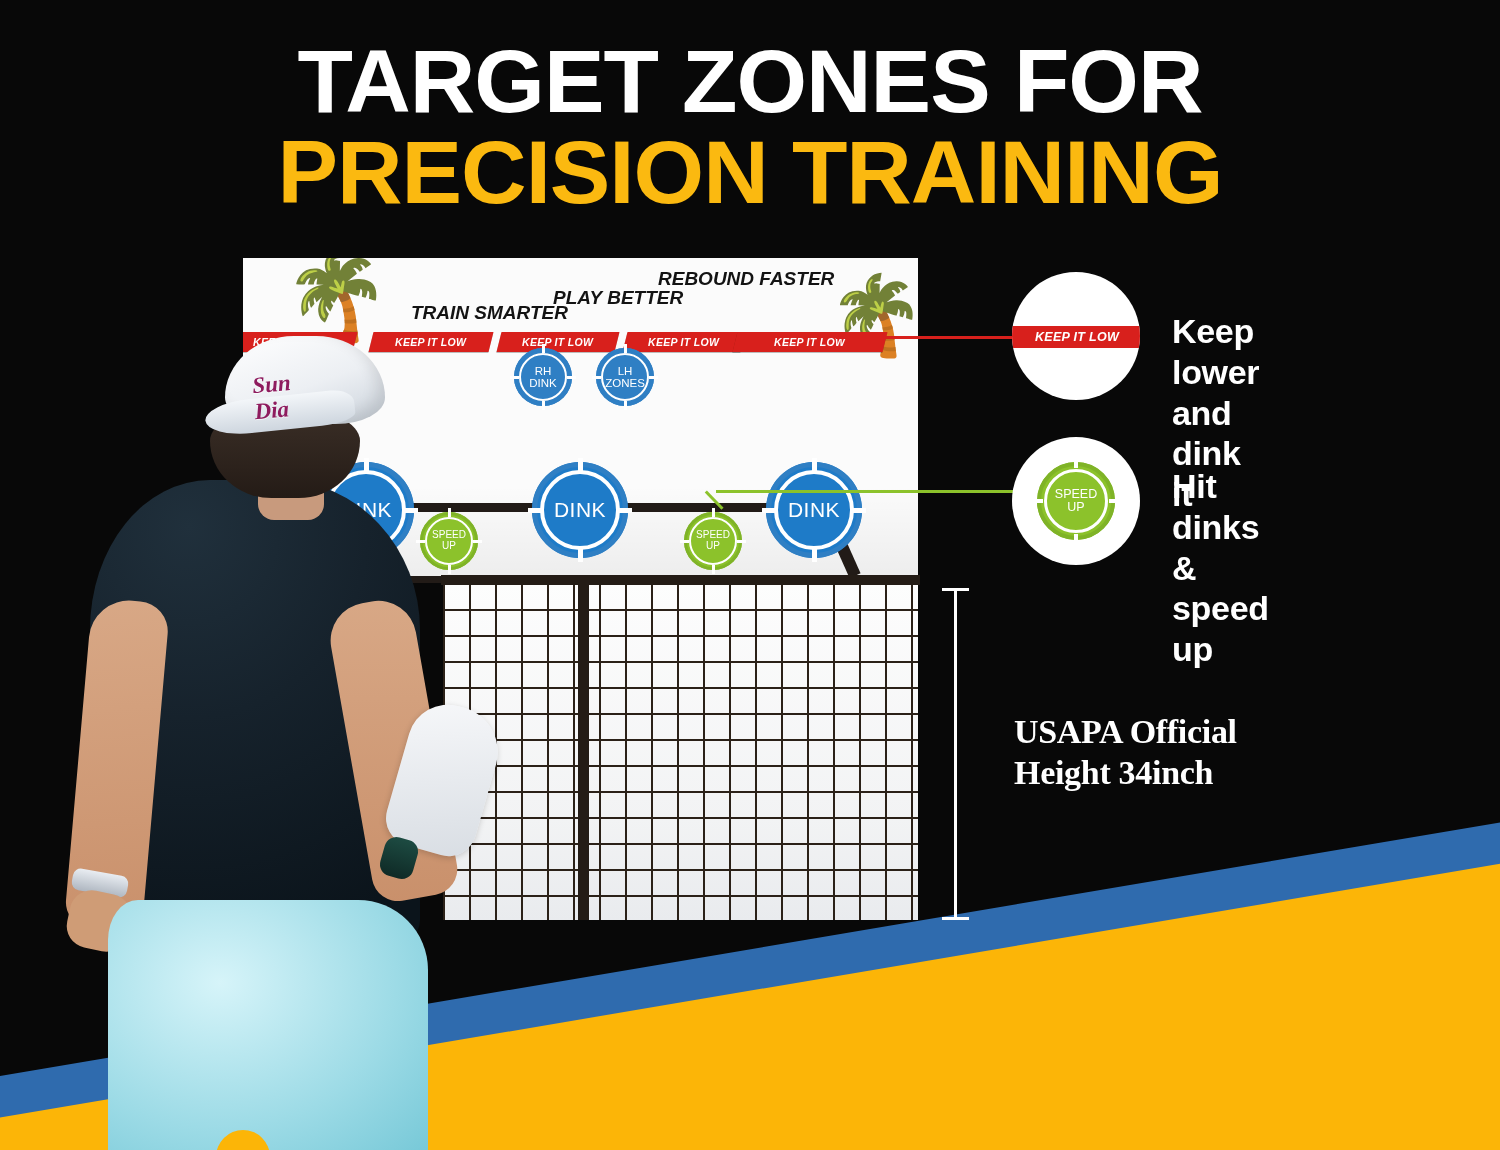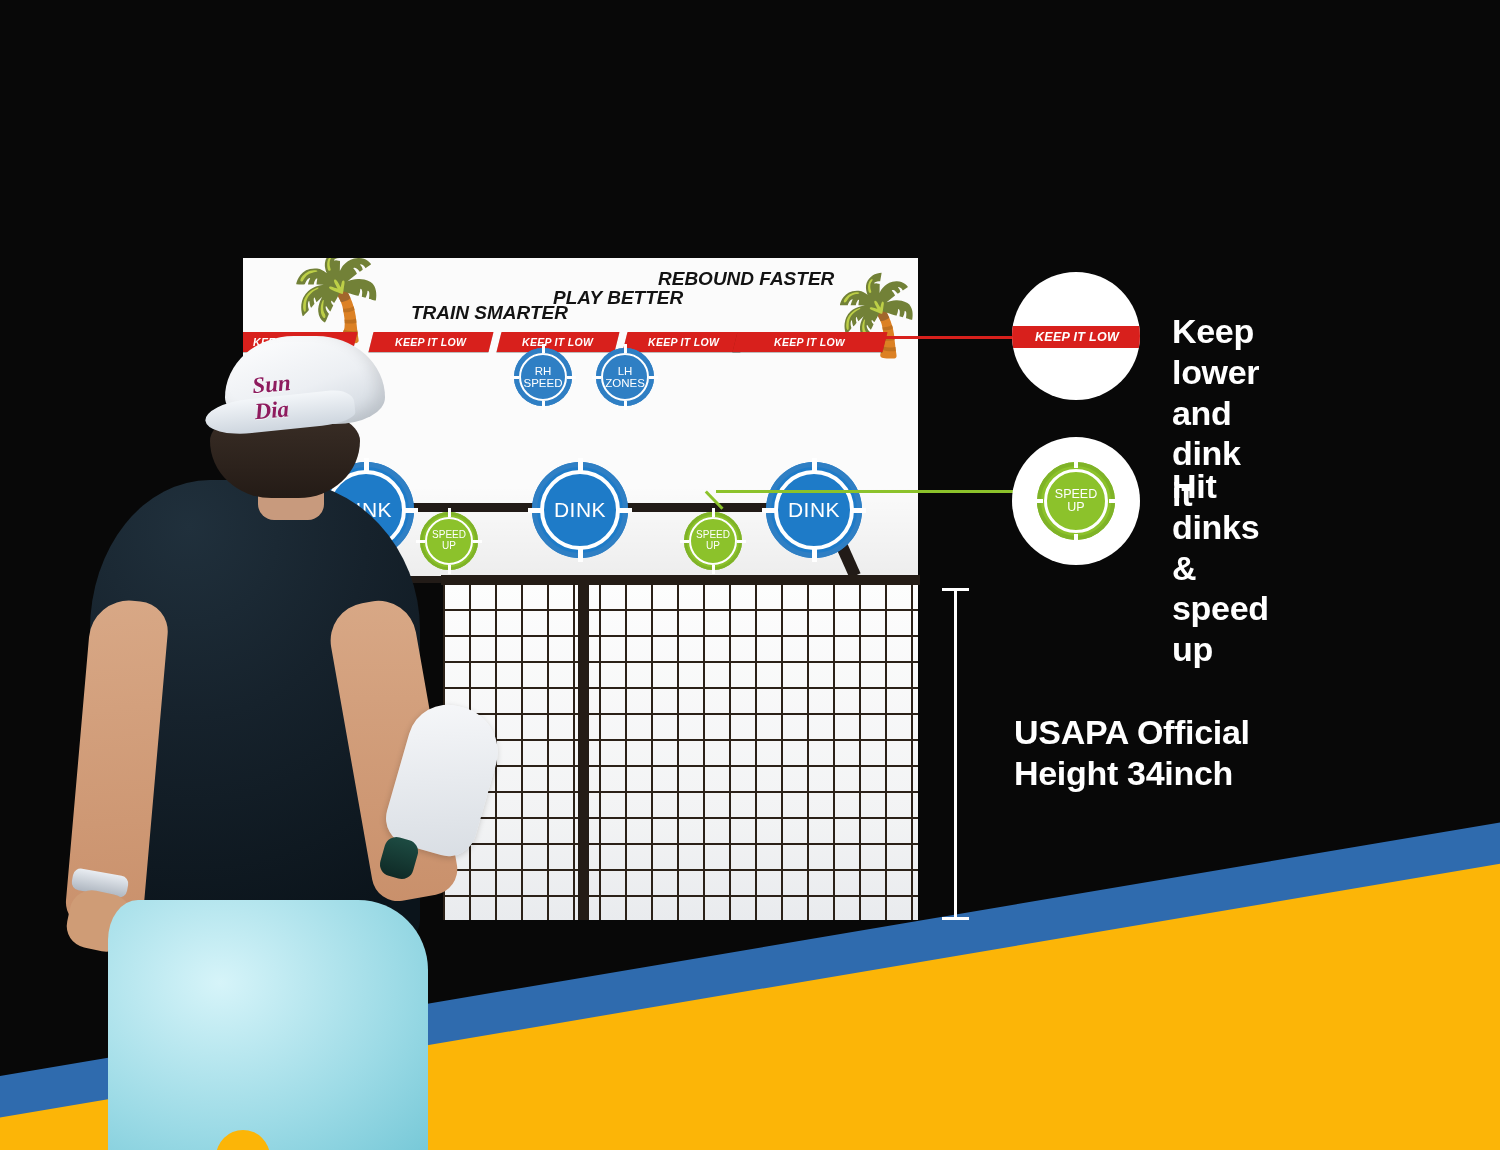--- a/index.html
+++ b/index.html
@@ -260,21 +260,21 @@
     position:absolute;left:954px;top:588px;width:3px;height:332px;
     background:#ffffff; z-index:30;
   }
   .dim-cap{
     position:absolute;width:27px;height:3px;background:#ffffff;z-index:30;left:942px;
   }
   .dim-cap.top{ top:588px; }
   .dim-cap.bot{ top:917px; }
   .height-note{
     position:absolute;left:1014px;top:712px;
-    font-family:Liberation Sans, sans-serif;
+    font-family:Liberation Serif, serif;
     font-weight:bold;font-size:34px;line-height:1.20;color:#fff;
     letter-spacing:-.3px;white-space:pre-line;
     z-index:30;
   }
 
   
   .player{ position:absolute; left:0; top:300px; width:520px; height:850px; z-index:25; }
   .p-cap{
     position:absolute;left:225px;top:36px;width:160px;height:88px;
     background:linear-gradient(160deg,#ffffff 0%,#eceff3 55%,#c9d1da 100%);
@@ -359,20 +359,24 @@
 </style>
 </head>
 <body>
 
 <div id="stage">
 
   <div class="bg-blue-slab"></div>
   <div class="bg-black-slab"></div>
   <div class="bg-black-top"></div>
 
+  <div class="headings">
+    <div class="title-line1">TARGET ZONES FOR</div>
+    <div class="title-line2">PRECISION TRAINING</div>
+  </div>
 
   <div class="board">
     <div class="palm left">🌴</div>
     <div class="palm right">🌴</div>
 
     <div class="slogan s1">TRAIN SMARTER</div>
     <div class="slogan s2">PLAY BETTER</div>
     <div class="slogan s3">REBOUND FASTER</div>
 
     <div class="kil-band">
@@ -401,21 +405,21 @@
   </div>
 
   <div class="target t-blue-sm" style="left:514px;top:348px;">
     <span class="ring-outer"></span>
     <span class="ring-mid"></span>
     <i class="tick v top"></i>
     <i class="tick v bot"></i>
     <i class="tick h lft"></i>
     <i class="tick h rgt"></i>
     <span class="lbl" style="white-space:pre-line">RH
-SPEED</span>
+DINK</span>
   </div>
 
   <div class="target t-blue-sm" style="left:596px;top:348px;">
     <span class="ring-outer"></span>
     <span class="ring-mid"></span>
     <i class="tick v top"></i>
     <i class="tick v bot"></i>
     <i class="tick h lft"></i>
     <i class="tick h rgt"></i>
     <span class="lbl" style="white-space:pre-line">LH

